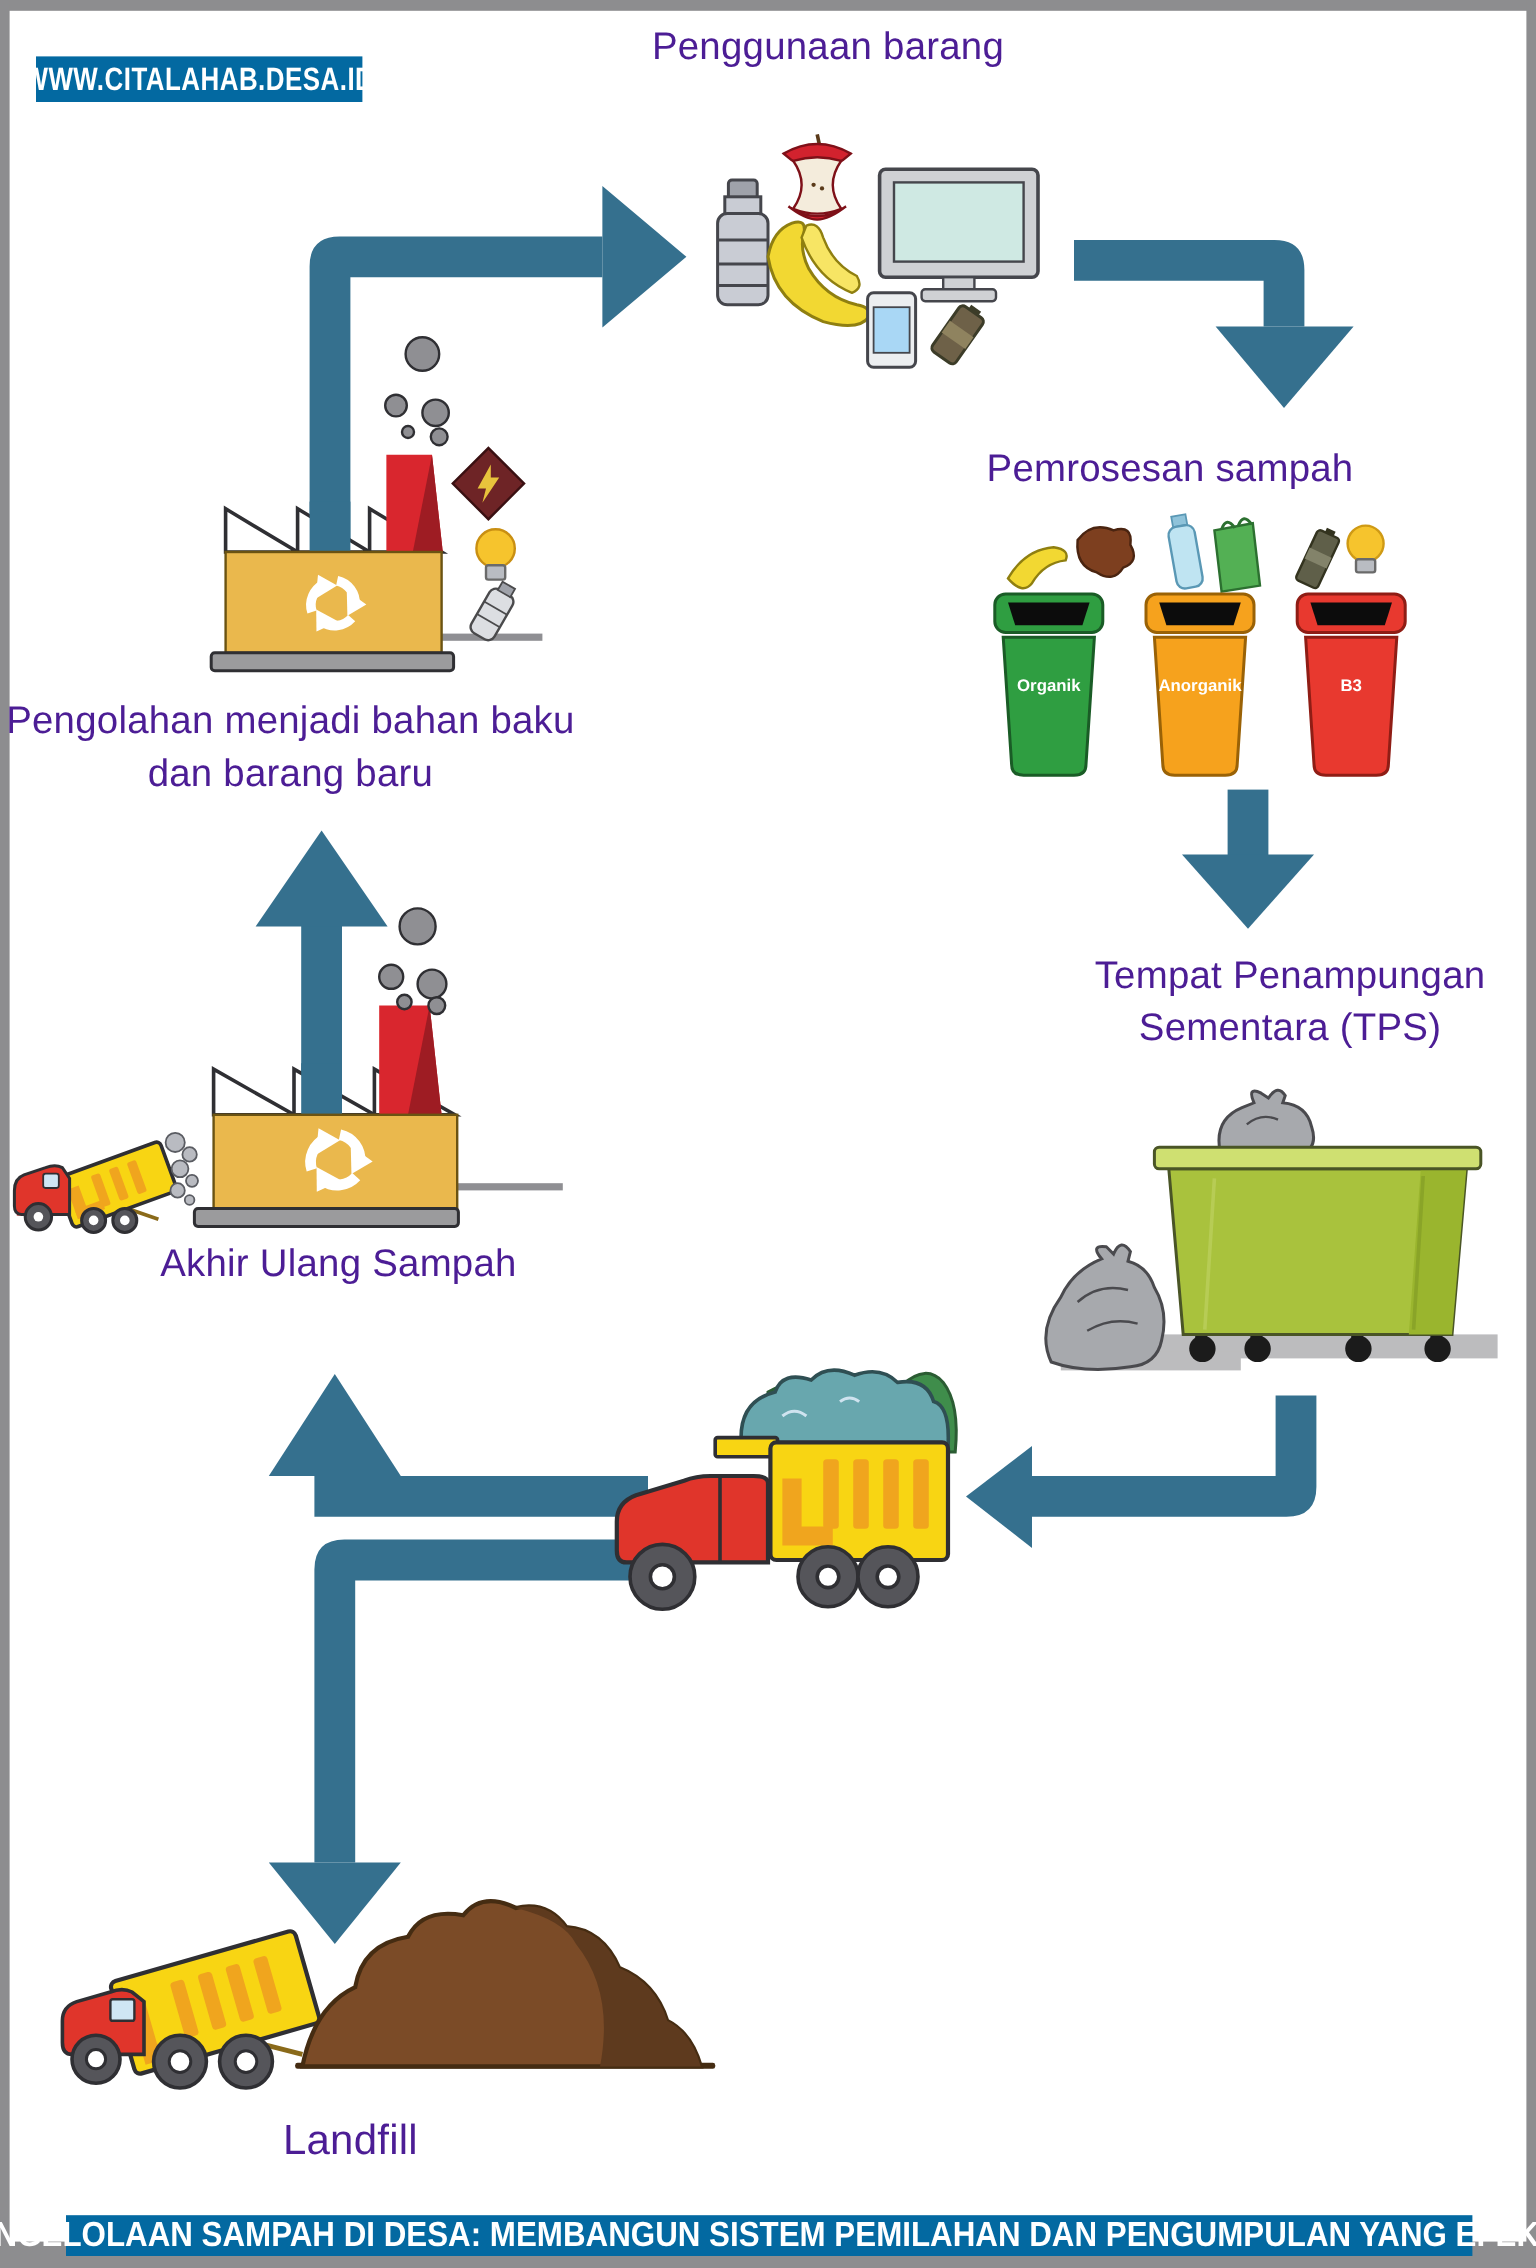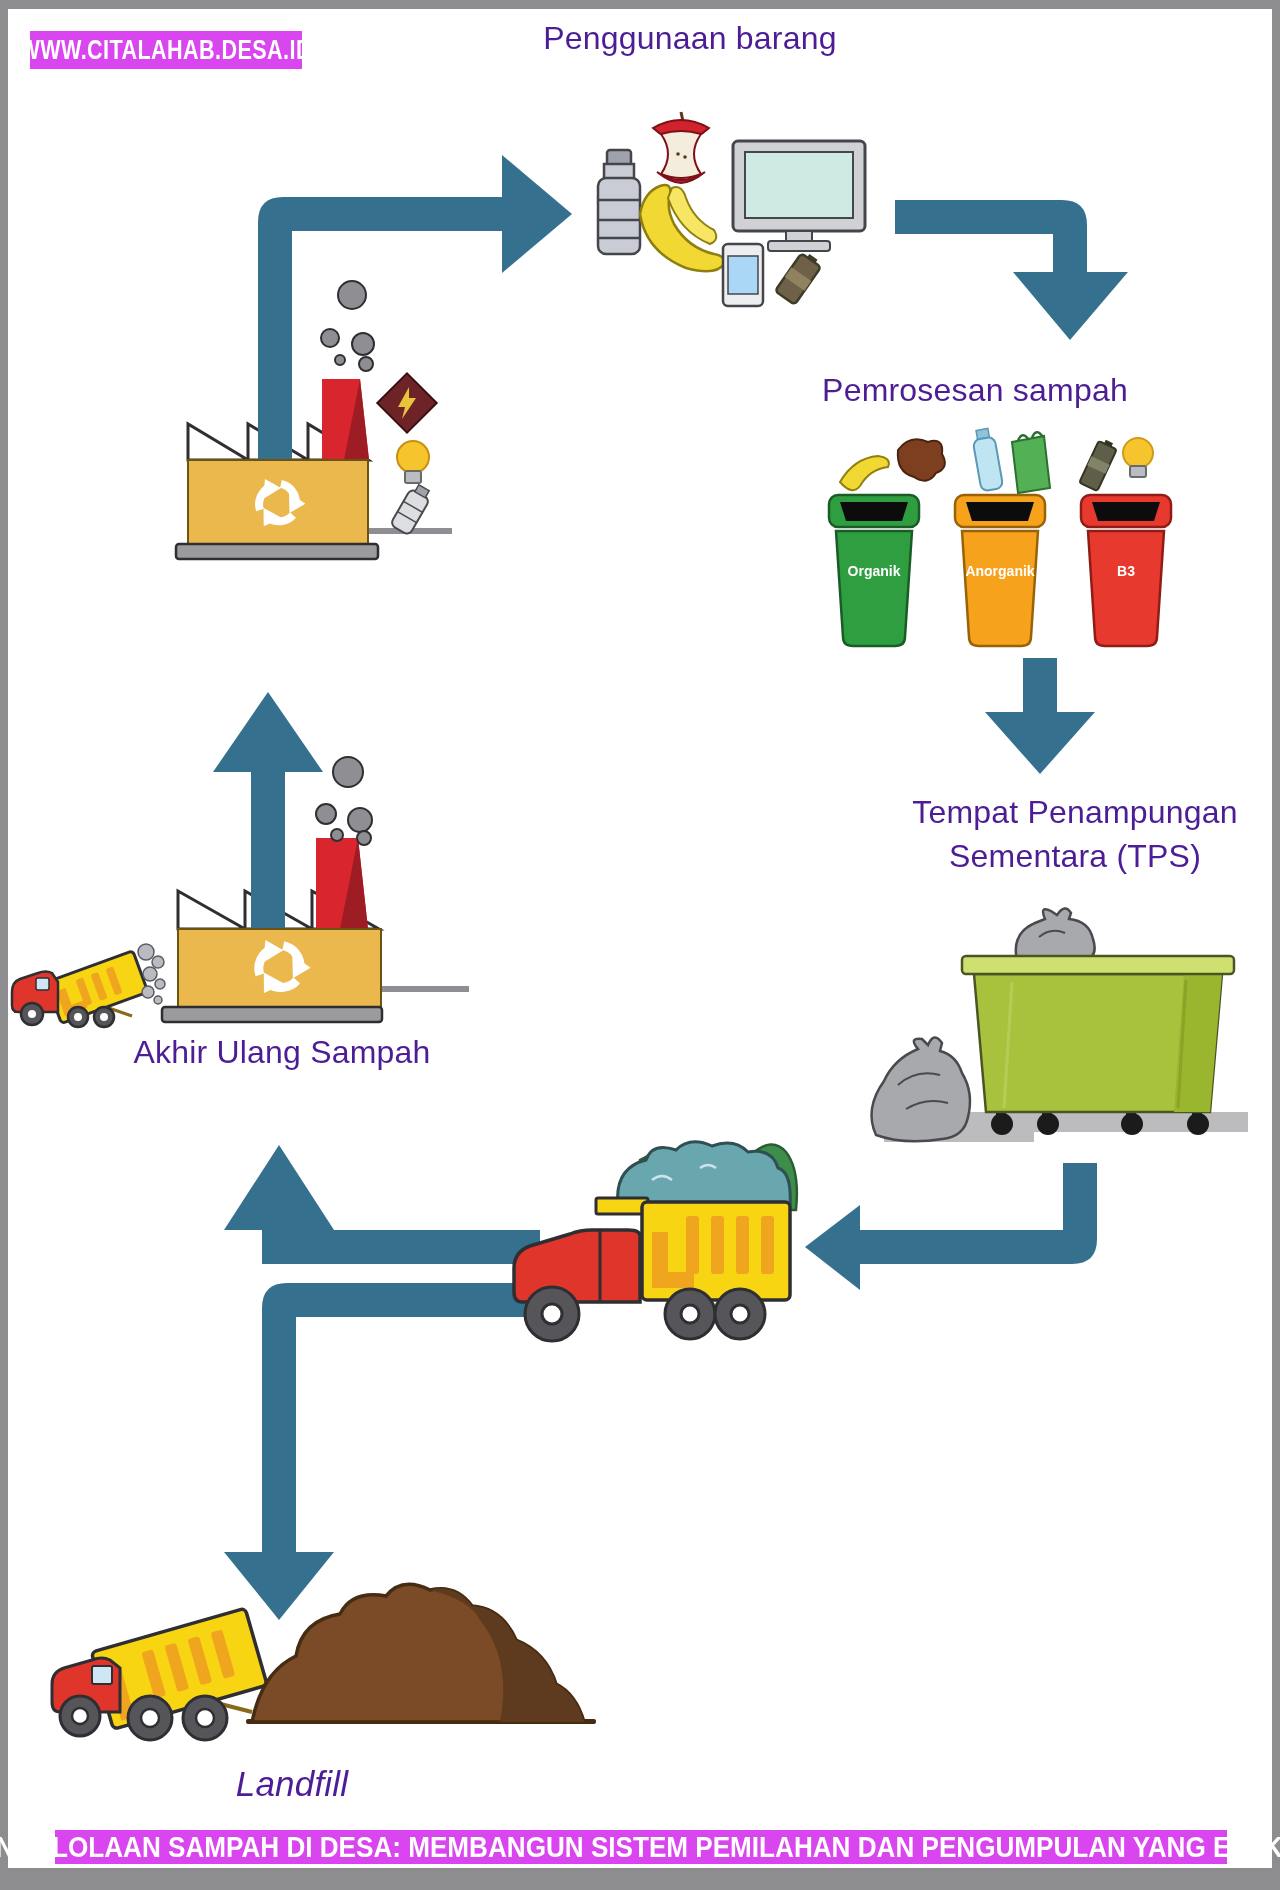--- a/index.html
+++ b/index.html
@@ -1,23 +1,23 @@
 <!DOCTYPE html>
 <html><head>
 <meta charset="utf-8">
 <style>
   html,body{margin:0;padding:0;background:#e9e9e9;}
   #page{position:relative;width:1280px;height:1890px;margin:0 auto;background:#ffffff;
         font-family:"Liberation Sans",sans-serif;overflow:hidden;}
   #art{position:absolute;left:0;top:0;z-index:1;}
   .label{position:absolute;z-index:2;color:#4c1d95;text-align:center;
          font-size:32px;line-height:44px;letter-spacing:0.2px;}
-  .label.italic{font-style:italic;font-size:35px;}
-  .graybox{position:absolute;z-index:3;background:#d946ef;display:flex;
-           align-items:center;justify-content:center;overflow:visible;}
+  .label.italic{font-size:35px;}
+  .graybox{position:absolute;z-index:3;background:#0369a1;display:flex;
+           align-items:center;justify-content:center;overflow:visible;margin-top:16px;}
   .graybox span{color:#ffffff;font-weight:bold;white-space:nowrap;
                 transform-origin:center center;display:inline-block;}
   #watermark{left:30px;top:31px;width:272px;height:38px;}
   #watermark span{font-size:27px;transform:scaleX(0.8);letter-spacing:0.5px;}
   #banner{left:55px;top:1830px;width:1172px;height:34px;}
   #banner span{font-size:29px;transform:scaleX(0.9);}
 </style>
 </head>
 <body>
 
@@ -352,20 +352,24 @@
   <div>Penggunaan barang</div>
 </div>
 
 <div class="label" style="left:775px;top:368px;width:400px;">Pemrosesan sampah</div>
 
 <div class="label" style="left:860px;top:790px;width:430px;">
   <div>Tempat Penampungan</div>
   <div>Sementara (TPS)</div>
 </div>
 
+<div class="label" style="left:0px;top:578px;width:484px;">
+  <div>Pengolahan menjadi bahan baku</div>
+  <div>dan barang baru</div>
+</div>
 
 <div class="label" style="left:32px;top:1030px;width:500px;">Akhir Ulang Sampah</div>
 
 
 <div class="label italic" style="left:192px;top:1762px;width:200px;">Landfill</div>
 
 <div class="graybox" id="banner">
   <span>PENGELOLAAN SAMPAH DI DESA: MEMBANGUN SISTEM PEMILAHAN DAN PENGUMPULAN YANG EFEKTIF</span>
 </div>
 

